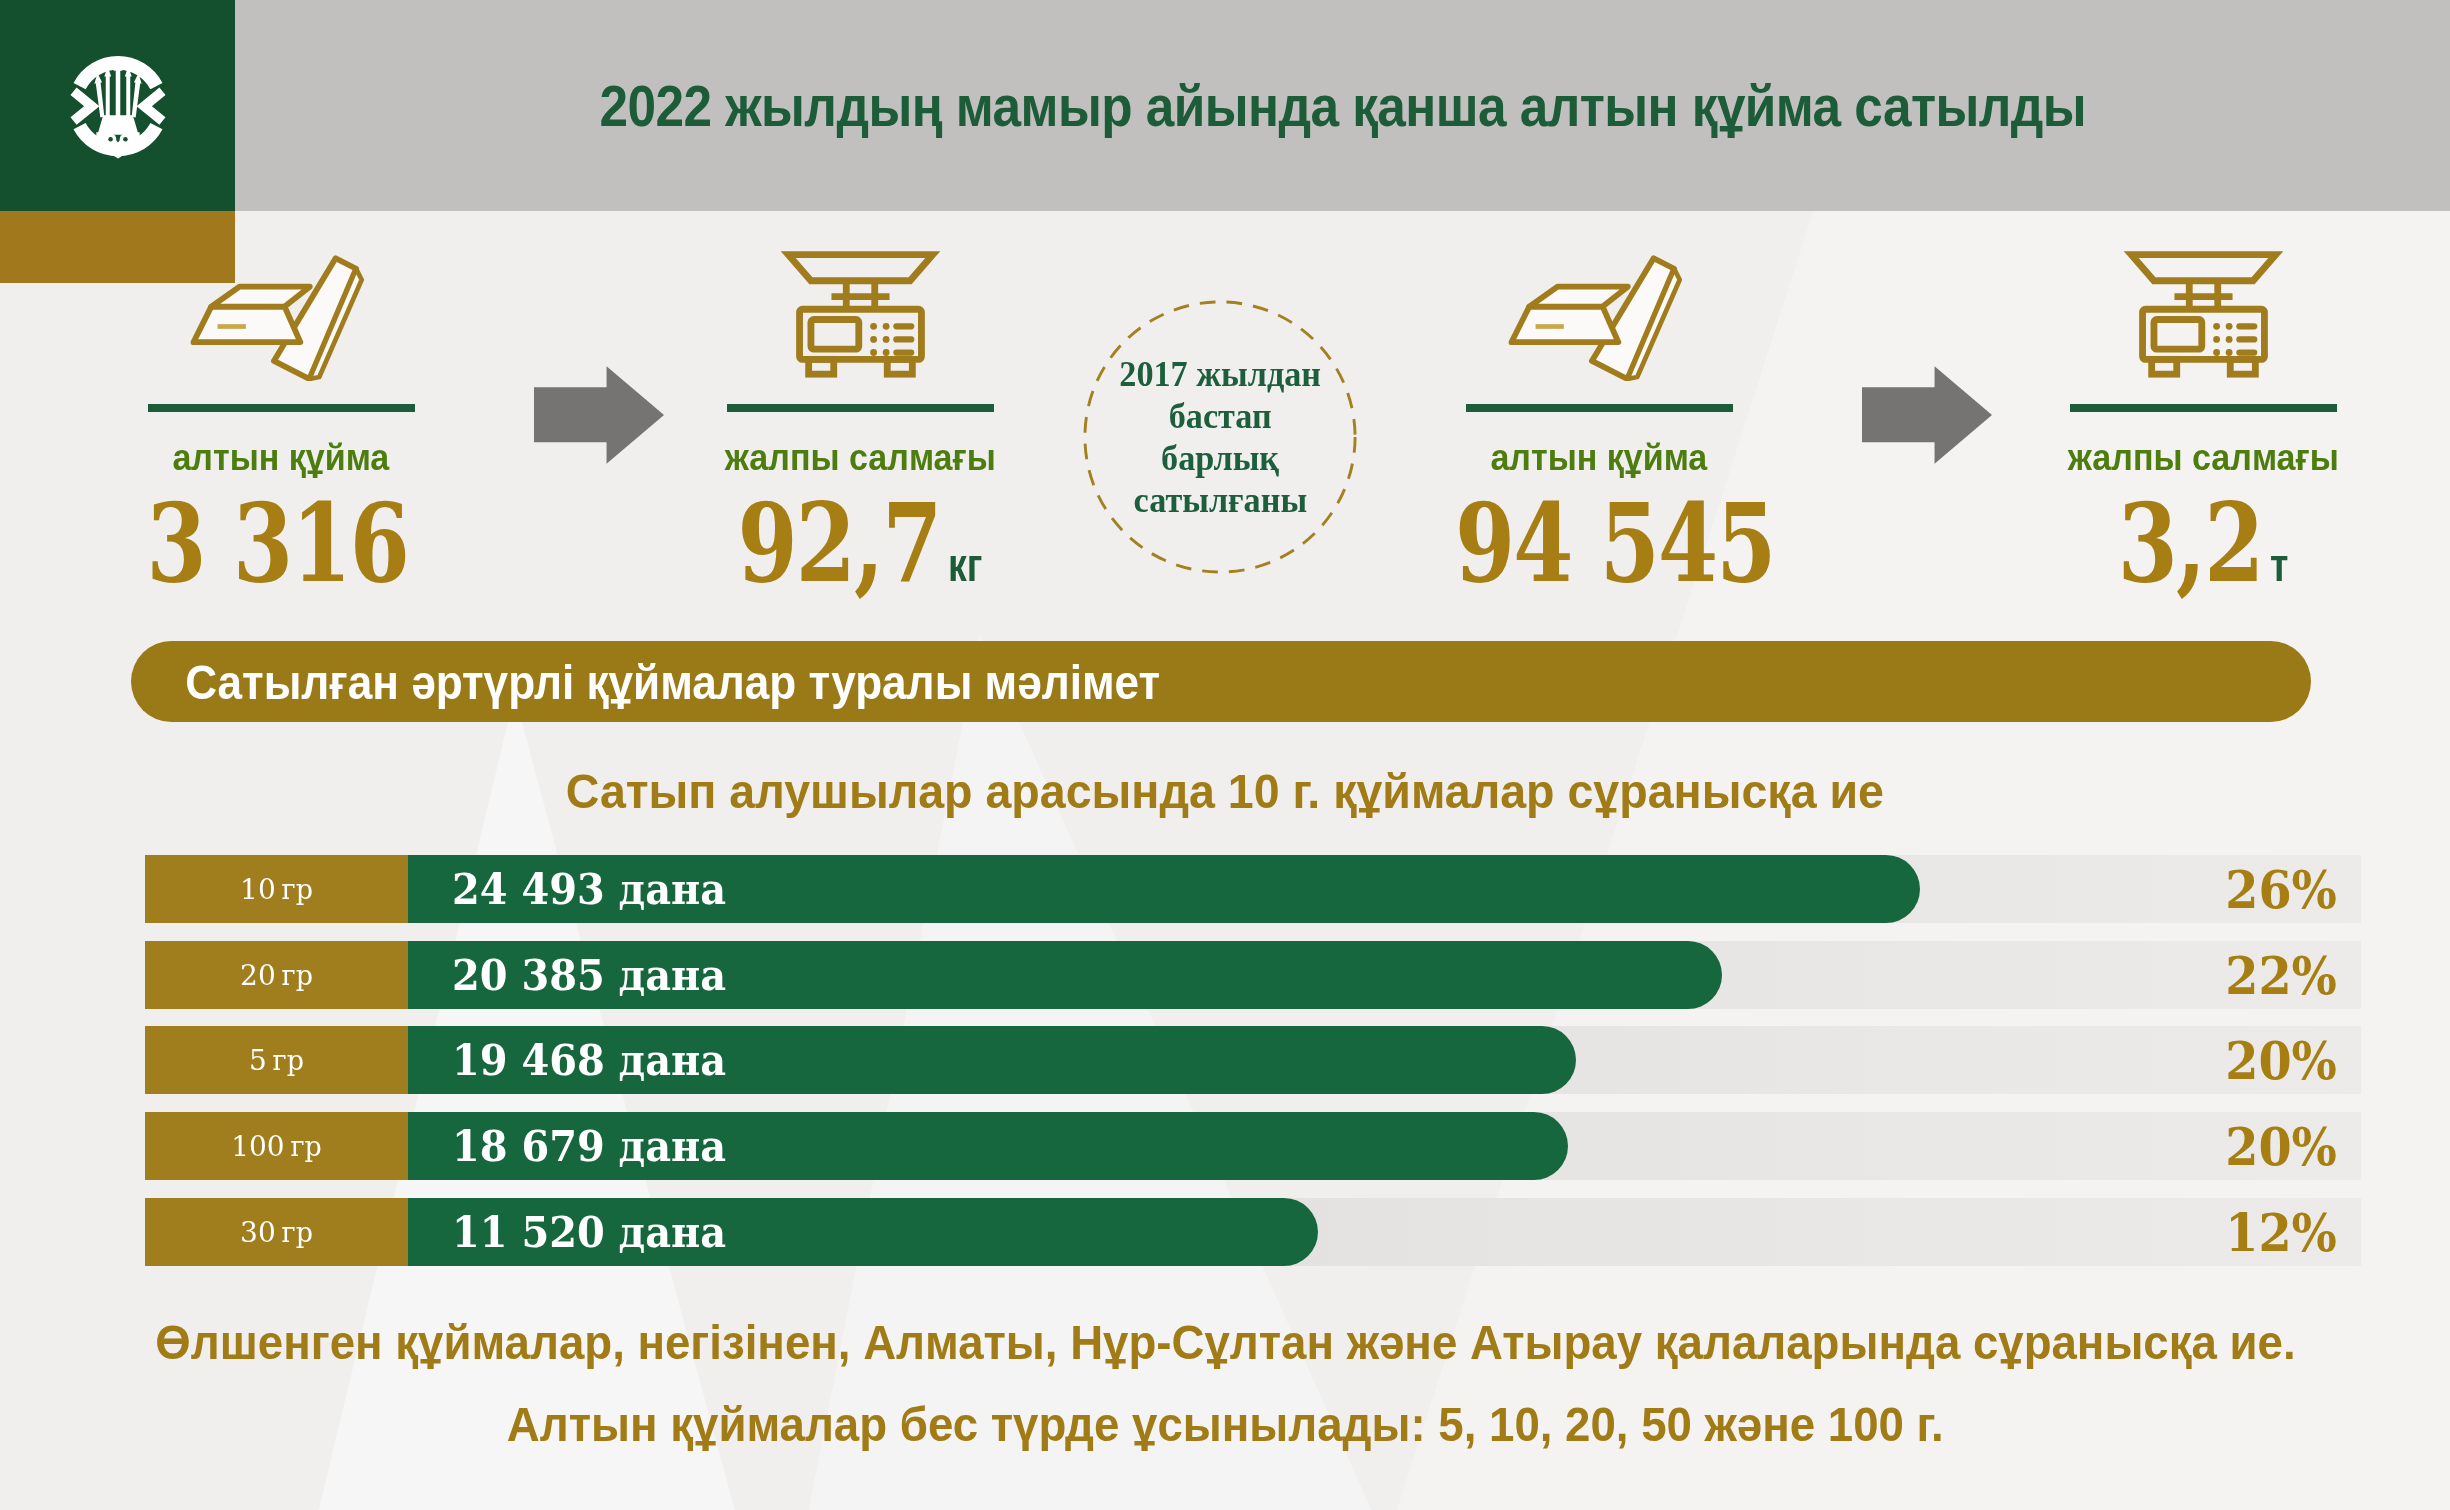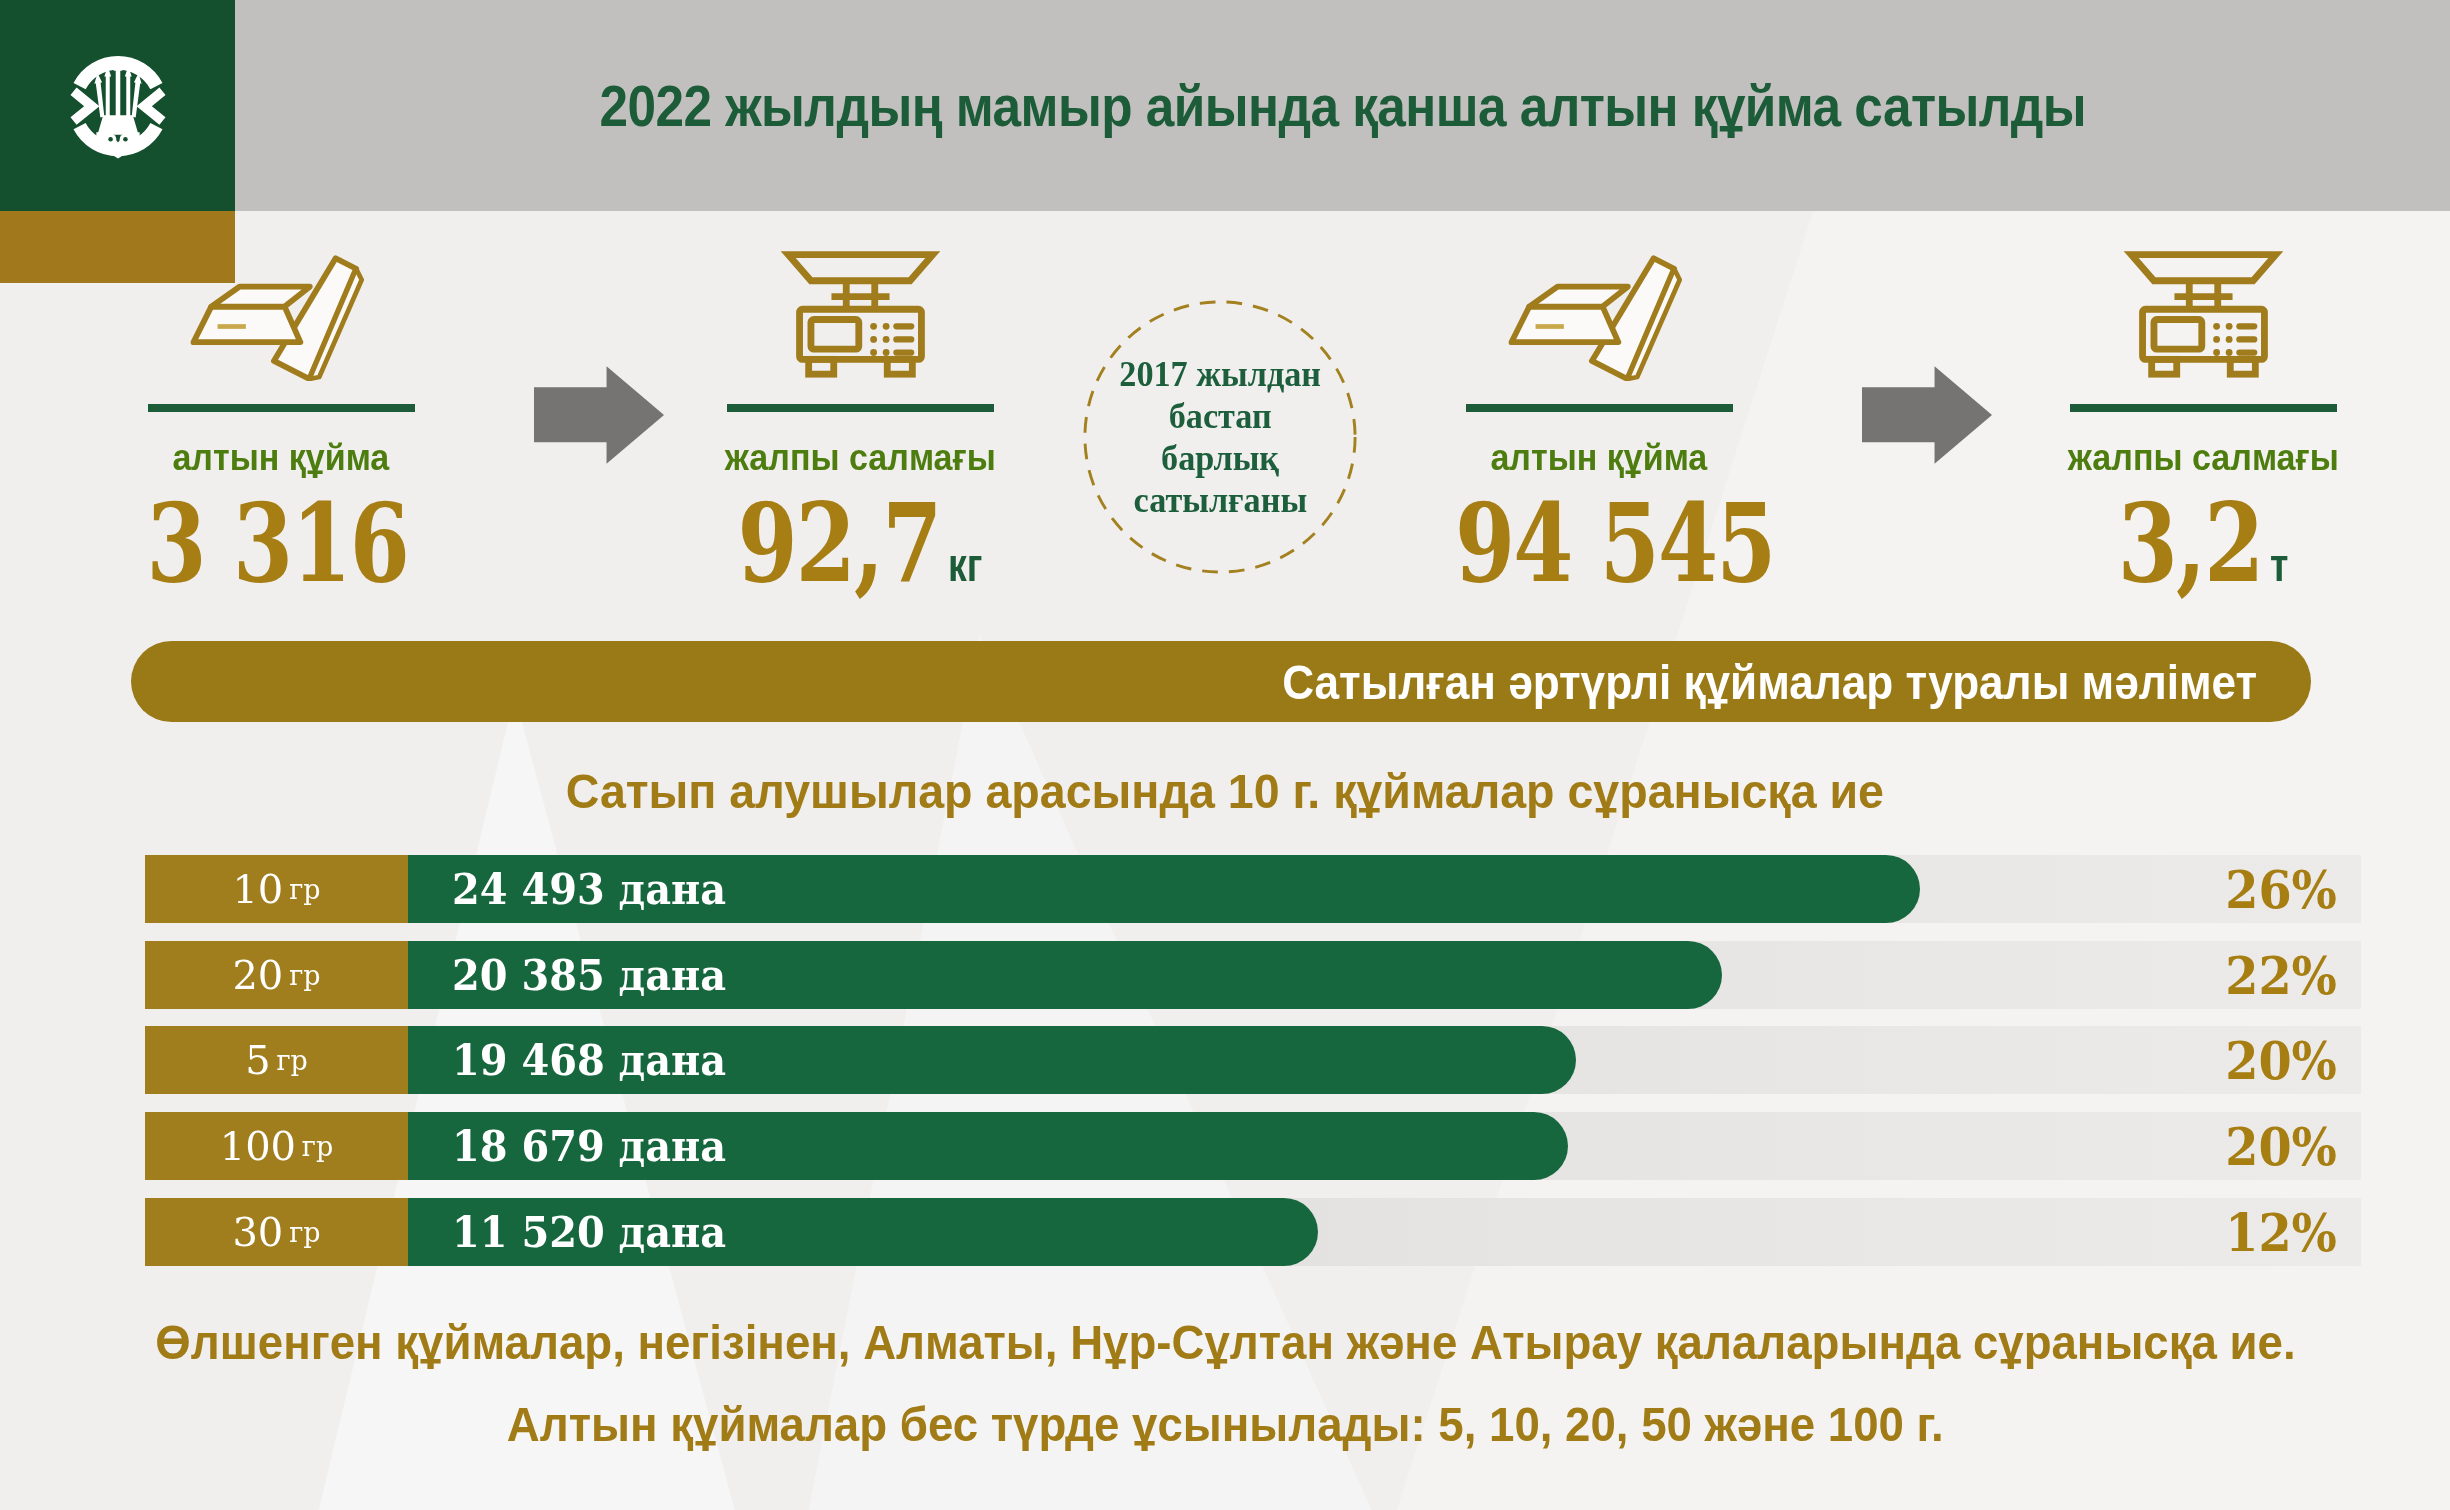--- a/index.html
+++ b/index.html
@@ -41,34 +41,34 @@
   
   .circle-note { position:absolute; left:1082px; top:299px; width:276px; height:276px;font-family:Liberation Serif, serif; }
   .circle-note svg { position:absolute; left:0; top:0; }
   .circle-note .lines { position:absolute; inset:0; display:flex; flex-direction:column;
                         align-items:center; justify-content:center; }
   .circle-note .lines span { display:block; color:#1d5f3c; font-size:36px; font-weight:bold;
                              line-height:1.17; transform:scaleX(.95); white-space:nowrap; }
 
   
   .banner { position:absolute; left:131px; top:641px; width:2180px; height:81px;
-            background:#9a7917; border-radius:41px; display:flex; align-items:center; justify-content:flex-end; }
+            background:#9a7917; border-radius:41px; display:flex; align-items:center; justify-content:flex-start; }
   .banner span { color:#ffffff; font-size:49px; font-weight:bold; display:inline-block;
                  transform:scaleX(.9); white-space:nowrap; }
 
   .subtitle { position:absolute; left:0; top:763px; width:2450px; text-align:center; }
   .subtitle span { color:#a17b15; font-size:49px; font-weight:bold; display:inline-block;
                    transform:scaleX(.95); white-space:nowrap; }
 
   
   .row { position:absolute; left:145px; width:2216px; height:68px; }
   .row-label { position:absolute; left:0; top:0; width:263px; height:68px; background:#a07d1d;
                display:flex; align-items:center; justify-content:center; color:#fff;
                font-family:"DejaVu Serif", serif; }
-  .row-label .w { font-size:40px; }
+  .row-label .w { font-size:28px; }
   .row-label .u { font-size:27px; margin-left:5.8px; }
   .row-track { position:absolute; left:263px; top:0; width:1953px; height:68px;
                background:linear-gradient(90deg,#dbdad9 0%, #e6e4e3 55%, #edebe9 100%); }
   .row-bar { position:absolute; left:0; top:0; height:68px; background:#17673e;
              border-radius:0 34px 34px 0; display:flex; align-items:center; padding-left:44px; }
   .row-bar span { color:#fff; font-family:"DejaVu Serif", serif; font-weight:bold; font-size:42px;
                   display:inline-block; transform:scaleX(.95); transform-origin:left center; white-space:nowrap; }
   .row-pct { position:absolute; right:17.4px; top:0; height:68px; display:flex; align-items:center; }
   .row-pct span { color:#a67e12; font-family:"DejaVu Serif", serif; font-weight:bold; font-size:53px;
                   display:inline-block; transform:scaleX(.9); }

